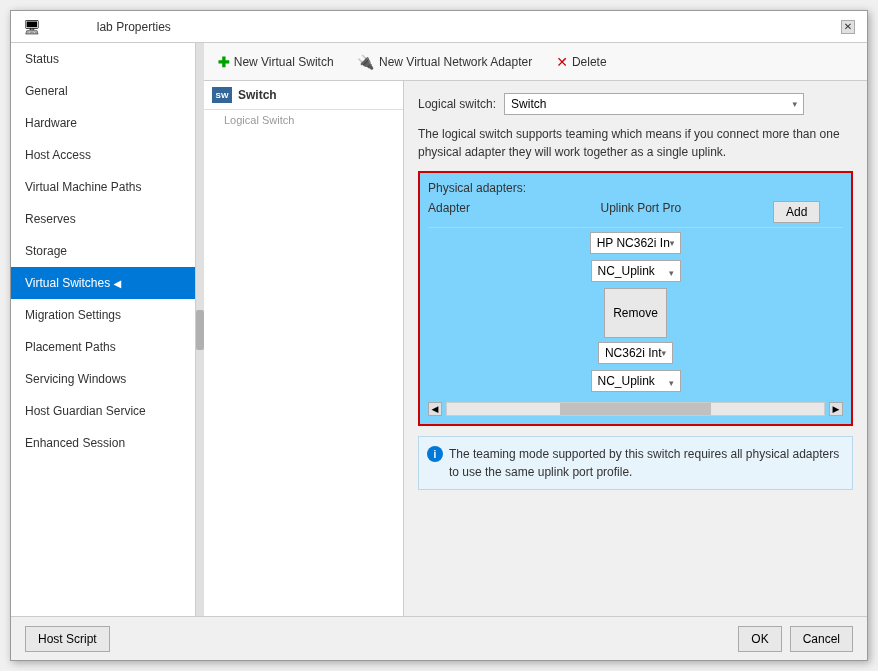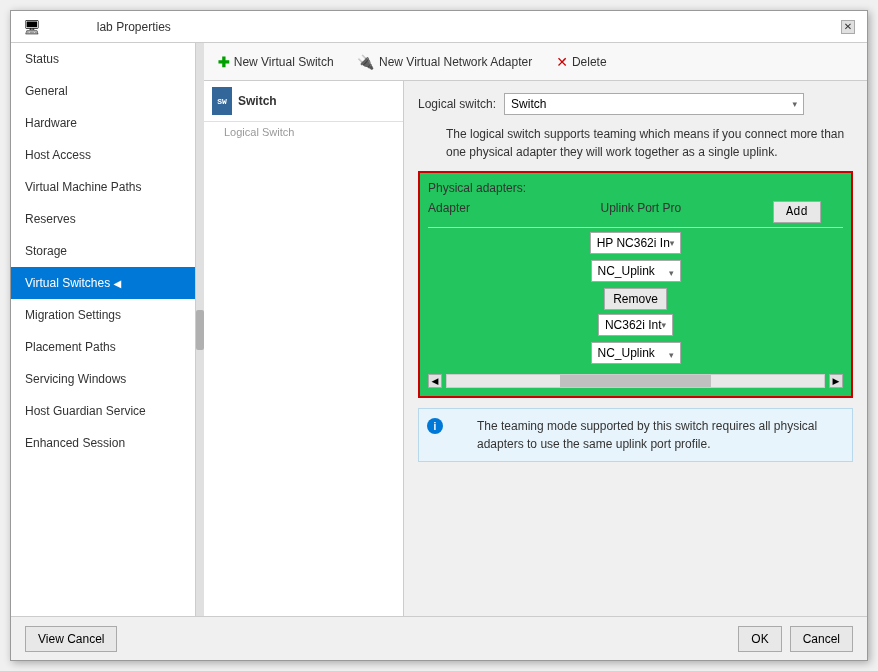--- a/index.html
+++ b/index.html
@@ -164,25 +164,24 @@
       display: flex;
       align-items: center;
       justify-content: space-between;
       cursor: pointer;
       max-width: 300px;
     }
     .description-text {
       font-size: 12px;
       color: #333;
       line-height: 1.5;
-      margin-left: 28px;
     }
     .physical-adapters-box {
       border: 2px solid #cc0000;
-      background: #22c55e;
+      background: #7dd3fc;
       padding: 8px;
     }
     .section-label {
       font-size: 12px;
       font-weight: normal;
       color: #333;
       margin-bottom: 6px;
     }
     .adapters-table-header {
       display: flex;
@@ -194,21 +193,20 @@
     .col-adapter { flex: 1; font-size: 12px; color: #333; }
     .col-uplink { flex: 1; font-size: 12px; color: #333; }
     .col-add { width: 70px; }
     .add-btn {
       padding: 3px 12px;
       font-size: 12px;
       border: 1px solid #aaa;
       background: #e8e8e8;
       cursor: pointer;
       white-space: nowrap;
-      font-family: Liberation Mono, monospace;
     }
     .adapter-row {
       display: flex;
       align-items: center;
       gap: 6px;
       margin-bottom: 4px;
       flex-direction: column;
     }
     .adapter-dropdown {
       flex: 1;
@@ -227,21 +225,21 @@
       border: 1px solid #aaa;
       background: #fff;
       padding: 3px 6px;
       font-size: 12px;
       display: flex;
       align-items: flex-end;
       justify-content: space-between;
       cursor: pointer;
     }
     .remove-btn {
-      padding: 3px 8px;
+      padding: 17px 8px;
       font-size: 12px;
       border: 1px solid #aaa;
       background: #e8e8e8;
       cursor: pointer;
       white-space: nowrap;
     }
     .scrollbar-row {
       display: flex;
       align-items: center;
       gap: 4px;
@@ -333,28 +331,27 @@
     }
     .chevron-right {
       font-size: 10px;
       color: #fff;
       margin-right: -4px;
     }
     .plus-icon { color: #00a000; font-size: 14px; font-weight: bold; }
     .delete-icon { color: #cc0000; font-size: 14px; }
     .switch-icon-small {
       width: 20px;
-      height: 28px;
+      height: 16px;
       background: #336699;
       display: flex;
       align-items: center;
       justify-content: center;
       color: #fff;
       font-size: 8px;
-      font-family: Liberation Mono, monospace;
     }
   </style>
 </head>
 <body>
 
 <div class="dialog">
 
   <div class="title-bar">
     <div style="display:flex;align-items:center;gap:8px;">
       <span style="font-size:14px;">🖥</span>
@@ -478,20 +475,20 @@
             <span class="description-text">The teaming mode supported by this switch requires all physical adapters to use the same uplink port profile.</span>
           </div>
 
         </div>
       </div>
     </div>
   </div>
 
   <div class="dialog-footer">
     <div class="footer-left">
-      <button class="view-script-btn">View Cancel</button>
+      <button class="view-script-btn">Host Script</button>
     </div>
     <div class="footer-right">
       <button class="footer-btn">OK</button>
       <button class="footer-btn">Cancel</button>
     </div>
   </div>
 </div>
 
 </body></html>

